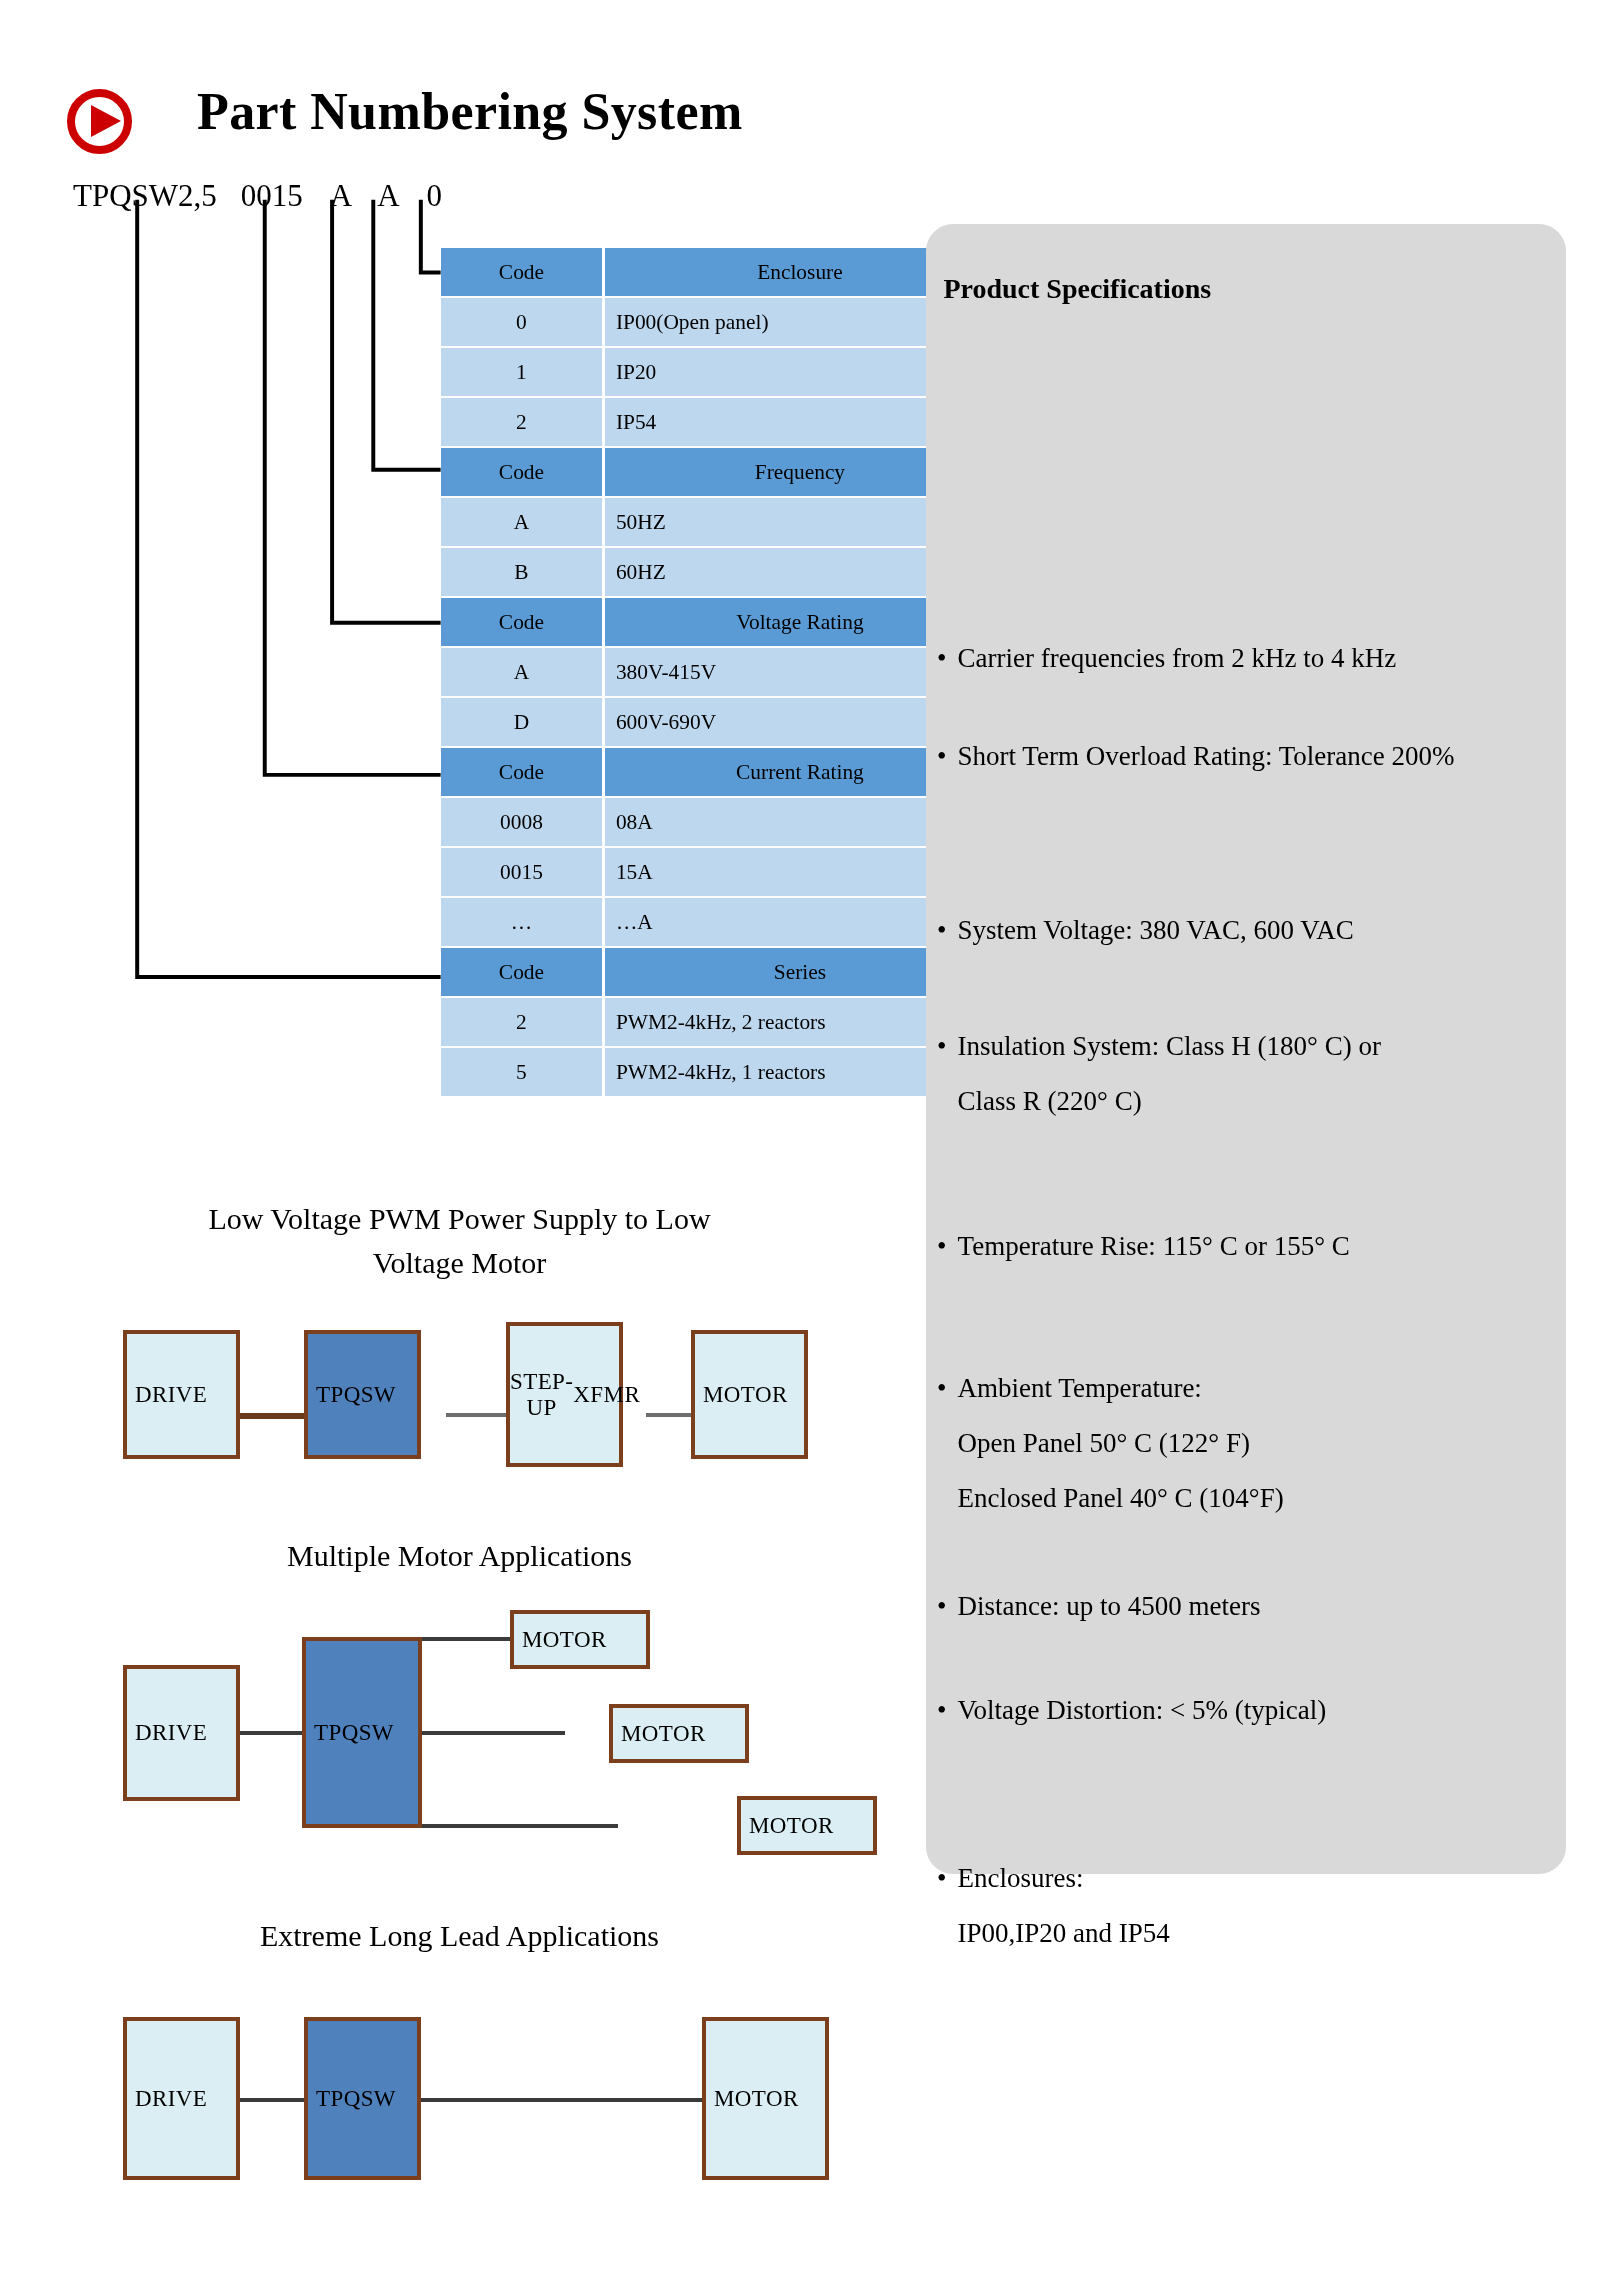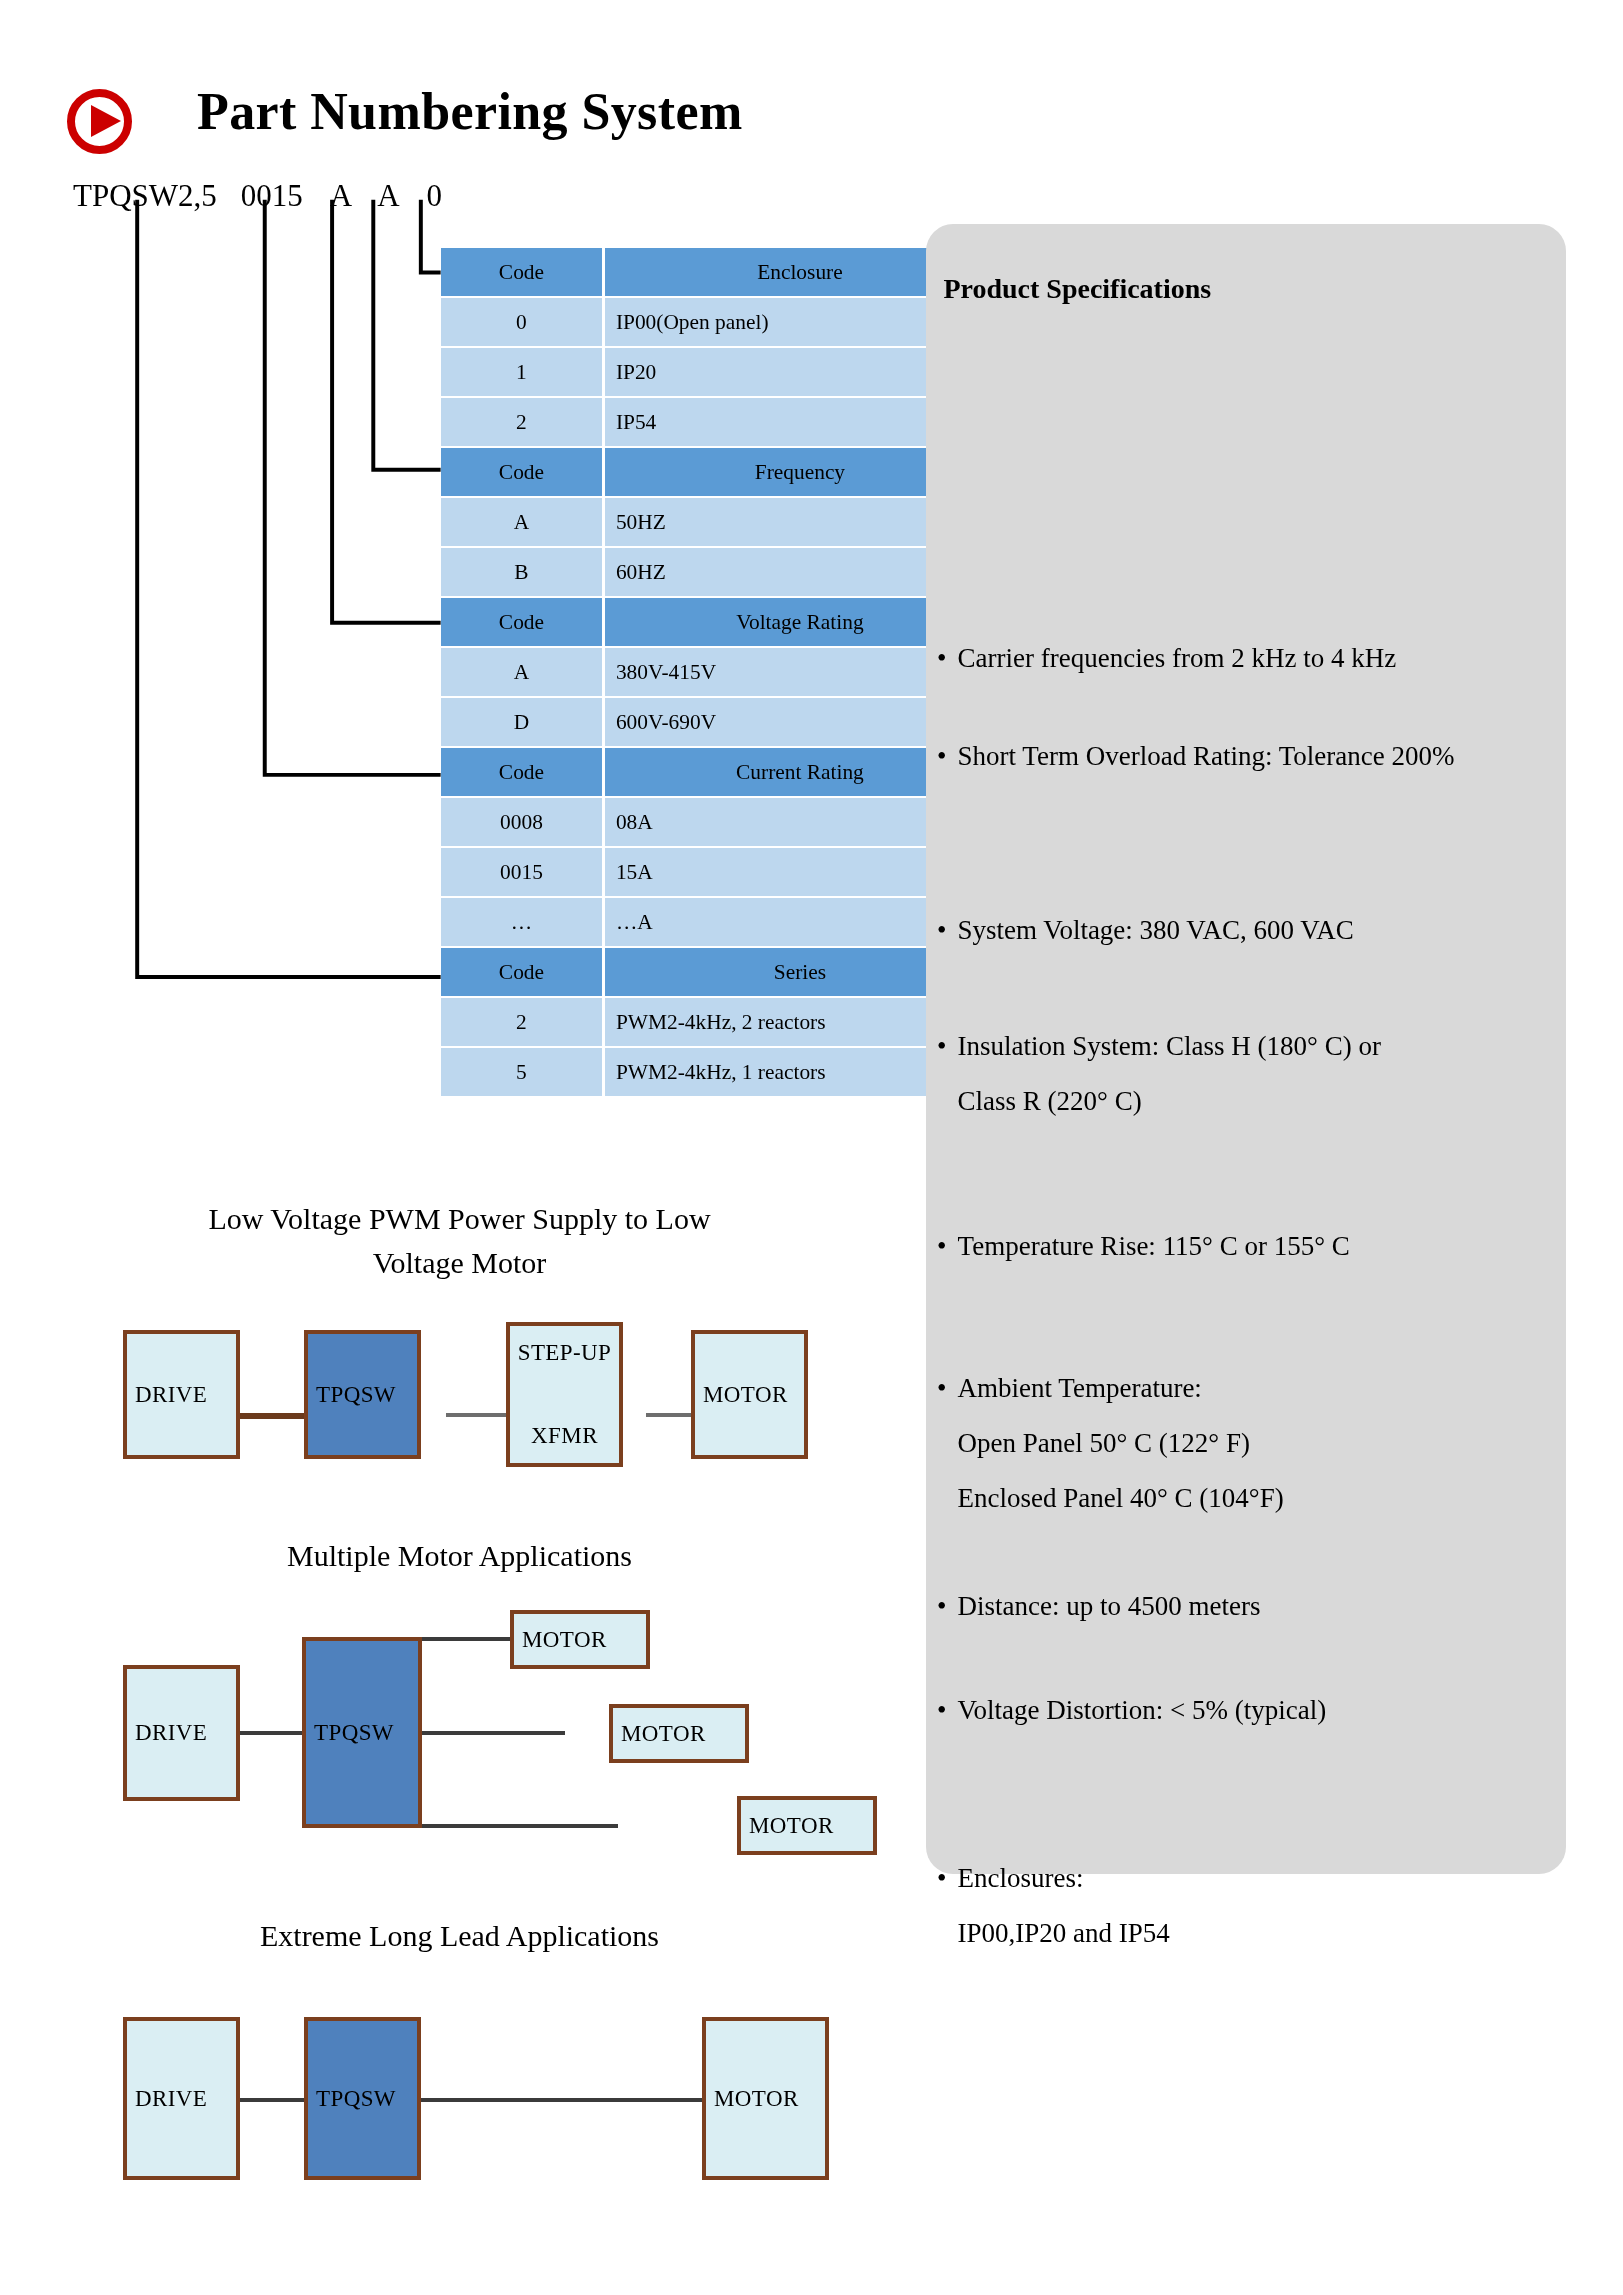--- a/index.html
+++ b/index.html
@@ -161,23 +161,23 @@
     align-items: center;
     justify-content: flex-start;
     text-align: center;
     letter-spacing: 0.4px;
     padding-left: 8px;
   }
   .blk.blue {
     background: #4F81BD;
   }
   .blk.stacked {
-    flex-direction: column;
+    flex-direction: row;
     justify-content: space-between;
-    padding: 14px 0;
+    padding: 0 0;
   }
   .conn {
     position: absolute;
     background: #3b3b3b;
   }
   .conn.brown { background: #6B3A1C; }
   .conn.grey  { background: #6e6e6e; }
 </style>
 </head>
 <body>

